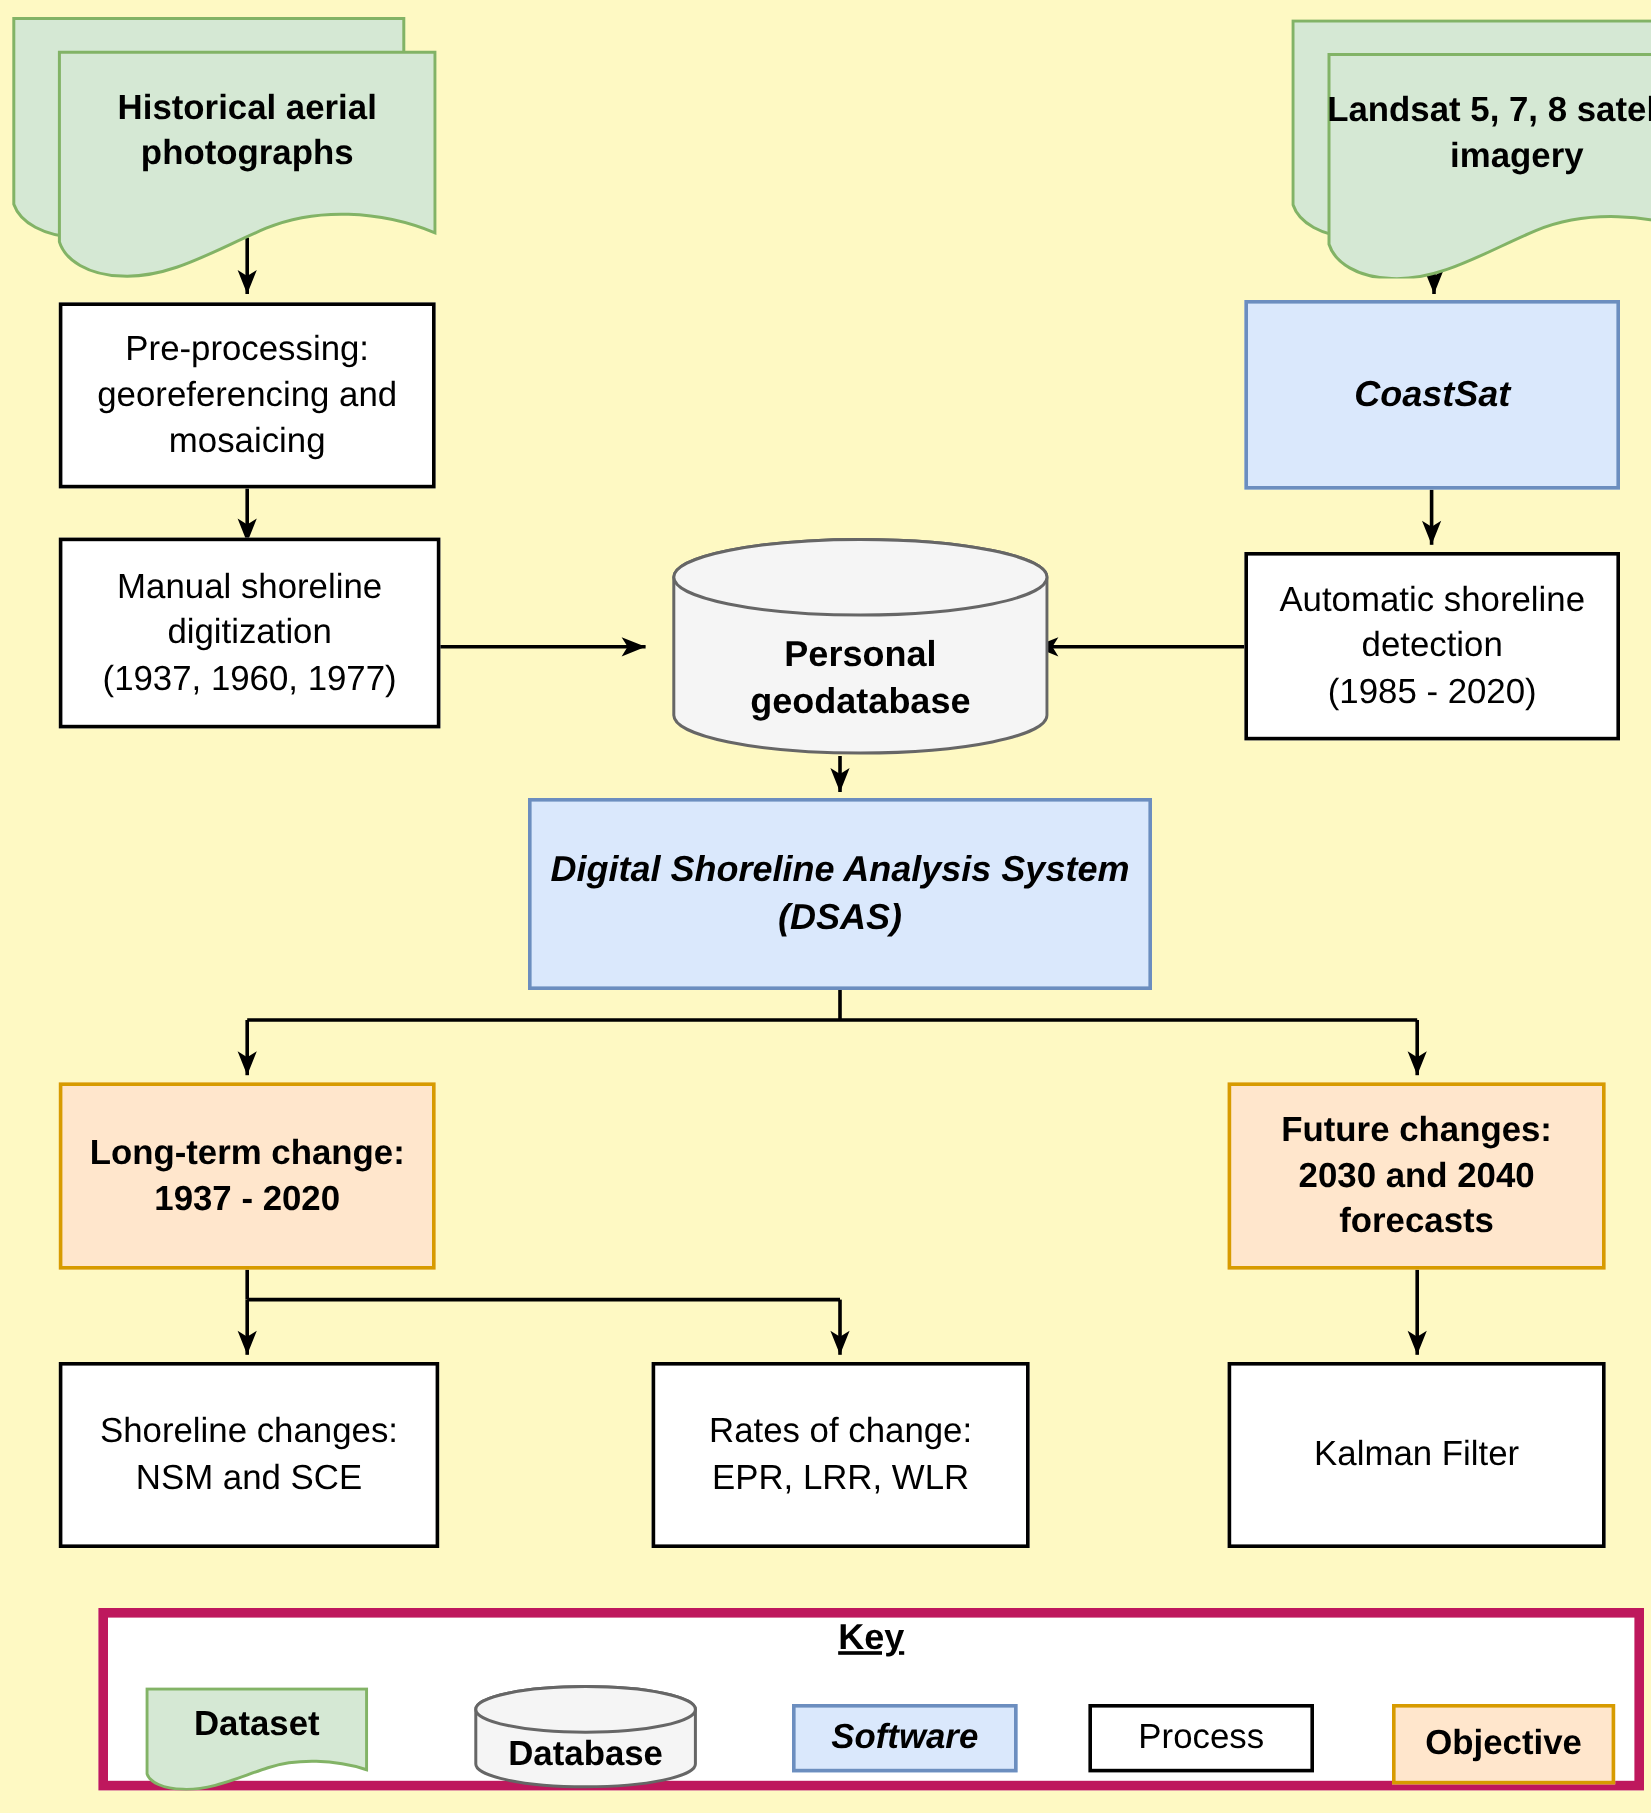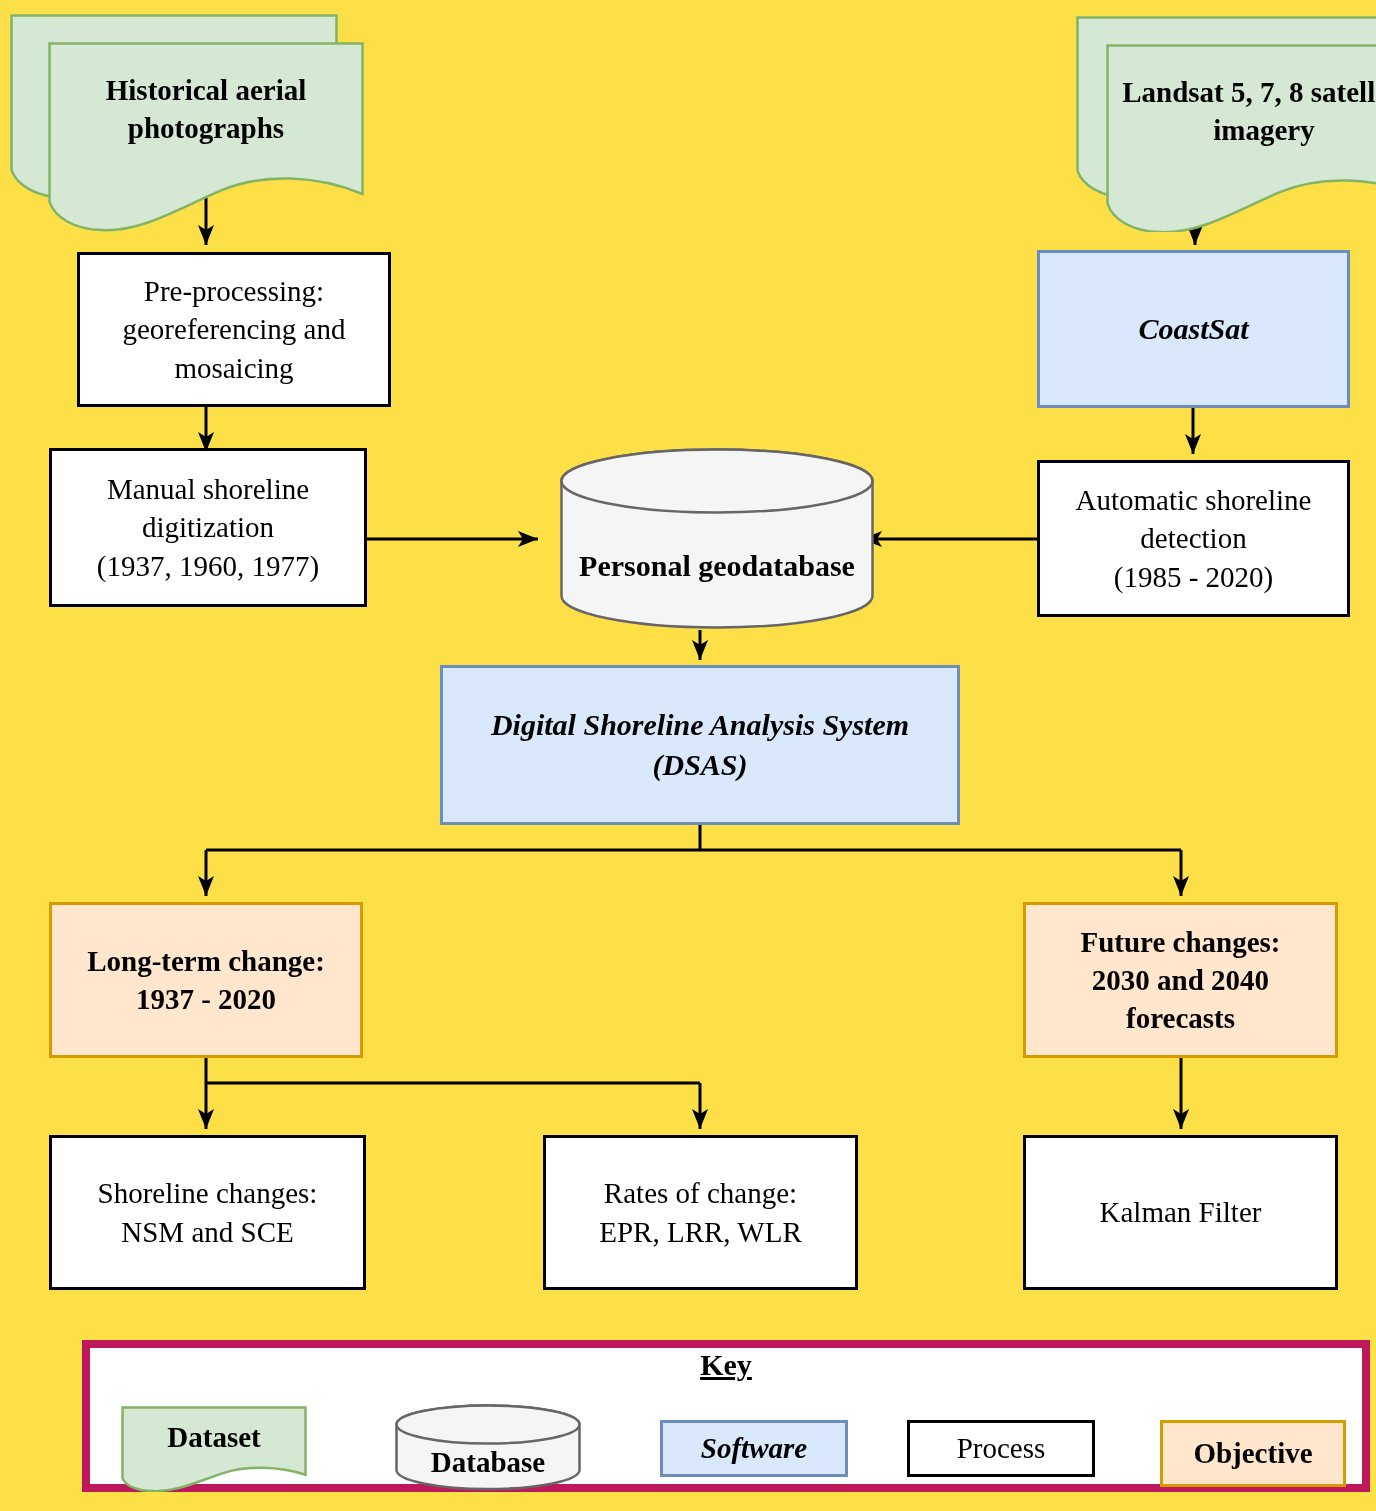--- a/index.html
+++ b/index.html
@@ -1,18 +1,18 @@
 <!DOCTYPE html>
 <html><head>
 <meta charset="utf-8">
 <style>
   html,body{margin:0;padding:0;background:#ffffff;}
   .canvas{
-    position:relative;width:1376px;height:1511px;background:#fde047;
-    font-family:Liberation Serif, serif;color:#000;
+    position:relative;width:1376px;height:1511px;background:#fef9c3;
+    font-family:Liberation Sans, sans-serif;color:#000;
     overflow:hidden;
   }
   svg.connectors{position:absolute;left:0;top:0;}
   .node{
     position:absolute;display:flex;align-items:center;justify-content:center;
     text-align:center;font-size:29px;line-height:1.32;box-sizing:border-box;
   }
   .lbl{white-space:pre-line;}
   .process{background:#ffffff;border:3px solid #000000;}
   .software{background:#dae8fc;border:3px solid #6c8ebf;font-weight:bold;font-style:italic;}
@@ -84,21 +84,21 @@
     <svg width="348" height="216" viewBox="0 0 348 216">
       <path d="M1.5,1.5 H314.5 V147.2 C268.6,128.8 214.9,127 173.8,143.5 C132.7,160.1 94.8,184 53.7,182.2 C25.3,181.2 6.3,169.3 1.5,154.6 Z" fill="#d5e8d4" stroke="#82b366" stroke-width="2.5"></path>
       <path d="M31.5,29.5 H344.5 V180 C298.6,161 244.9,159.1 203.8,176.2 C162.7,193.3 124.8,218 83.7,216.1 C55.3,215.2 36.3,202.8 31.5,187.6 Z" fill="#d5e8d4" stroke="#82b366" stroke-width="2.5"></path>
     </svg>
     <div class="overlay-lbl" style="left:20px;top:50px;width:336px;height:92px;">
       <span class="lbl">Landsat 5, 7, 8 satellite
 imagery</span>
     </div>
   </div>
 
-  <div class="node process" style="left:49px;top:252px;width:314px;height:155px;margin-left:28px;">
+  <div class="node process" style="left:49px;top:252px;width:314px;height:155px;">
     <span class="lbl">Pre-processing:
 georeferencing and
 mosaicing</span>
   </div>
 
   <div class="node software dsas-font" style="left:1037px;top:250px;width:313px;height:158px;">
     <span class="lbl">CoastSat</span>
   </div>
 
   <div class="node process" style="left:49px;top:448px;width:318px;height:159px;">

